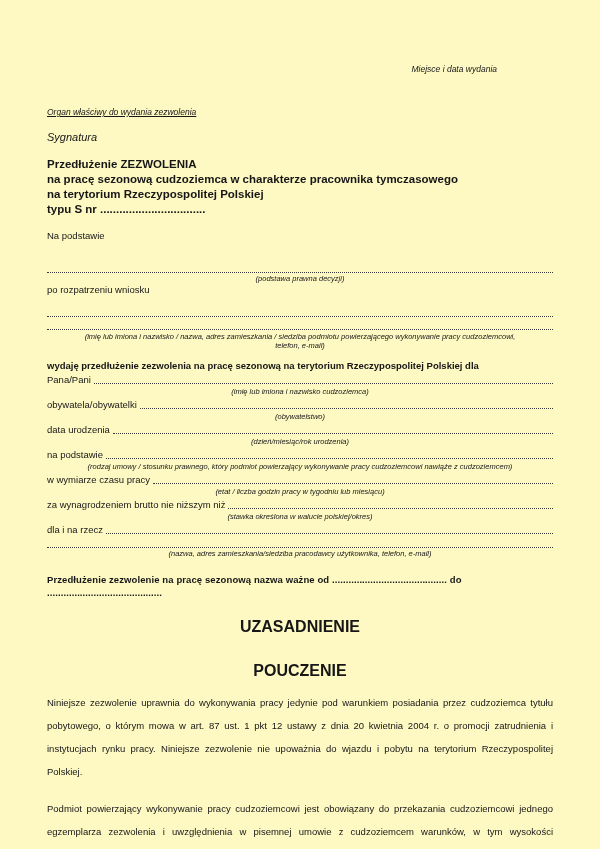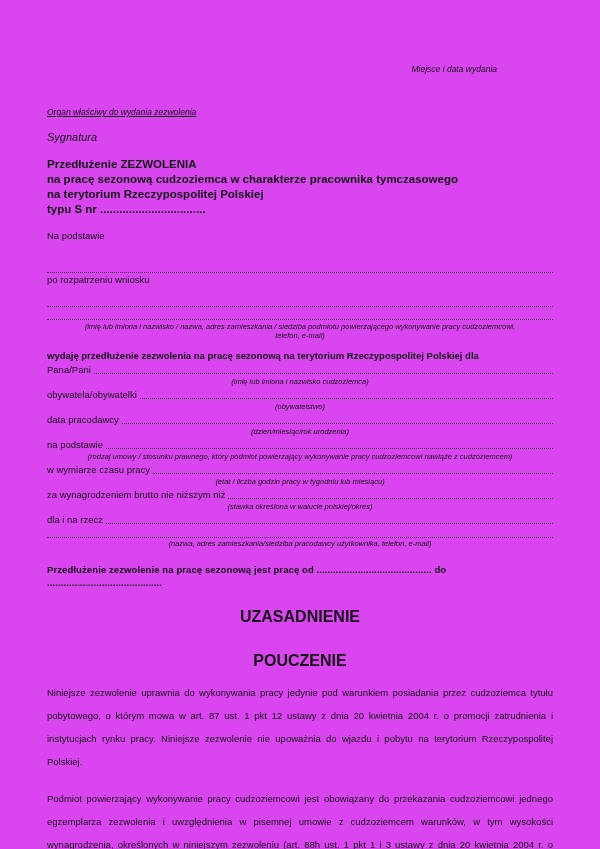--- a/index.html
+++ b/index.html
@@ -1,18 +1,18 @@
 <!DOCTYPE html>
 <html lang="pl"><head>
 <meta charset="utf-8">
 <style>
   html, body { margin: 0; padding: 0; background: #888; }
   .page {
     width: 600px; height: 849px;
-    background: #d946ef;
+    background: #fef9c3;
     color: #161616;
     font-family: "Liberation Sans", sans-serif;
     position: relative;
     overflow: hidden;
     margin: 0 auto;
   }
   .content { padding: 0 47px; }
 
   .place-date {
     margin-top: 64px;
@@ -81,20 +81,21 @@
     <div class="title">
       <div>Przedłużenie ZEZWOLENIA</div>
       <div>na pracę sezonową cudzoziemca w charakterze pracownika tymczasowego</div>
       <div>na terytorium Rzeczypospolitej Polskiej</div>
       <div>typu S nr .................................</div>
     </div>
 
     <div class="body-line mt-napodstawie">Na podstawie</div>
 
     <div class="dotline first"></div>
+    <div class="caption">(podstawa prawna decyzji)</div>
 
     <div class="body-line">po rozpatrzeniu wniosku</div>
 
     <div class="dotline second"></div>
     <div class="dotline third"></div>
     <div class="caption wide">(imię lub imiona i nazwisko / nazwa, adres zamieszkania / siedziba podmiotu powierzającego wykonywanie pracy cudzoziemcowi, telefon, e-mail)</div>
 
     <div class="statement">wydaję przedłużenie zezwolenia na pracę sezonową na terytorium Rzeczypospolitej Polskiej dla</div>
 
     <div class="fields">
@@ -110,21 +111,21 @@
       <div class="field-group">
         <div class="frow">
           <span class="flabel">obywatela/obywatelki</span>
           <span class="dotfill"></span>
         </div>
         <div class="caption">(obywatelstwo)</div>
       </div>
 
       <div class="field-group">
         <div class="frow">
-          <span class="flabel">data pracodawcy</span>
+          <span class="flabel">data urodzenia</span>
           <span class="dotfill"></span>
         </div>
         <div class="caption">(dzień/miesiąc/rok urodzenia)</div>
       </div>
 
       <div class="field-group">
         <div class="frow">
           <span class="flabel">na podstawie</span>
           <span class="dotfill"></span>
         </div>
@@ -152,21 +153,21 @@
           <span class="flabel">dla i na rzecz</span>
           <span class="dotfill"></span>
         </div>
         <div class="extra-dotline"></div>
         <div class="caption">(nazwa, adres zamieszkania/siedziba pracodawcy użytkownika, telefon, e-mail)</div>
       </div>
 
     </div>
 
     <div class="validity">
-      <span>Przedłużenie zezwolenie na pracę sezonową jest pracę od</span>
+      <span>Przedłużenie zezwolenie na pracę sezonową nazwa ważne od</span>
       <span>..........................................</span>
       <span>do</span>
       <span>..........................................</span>
     </div>
 
     <div class="section-heading uzasadnienie">UZASADNIENIE</div>
 
     <div class="section-heading pouczenie">POUCZENIE</div>
 
     <div class="para">Niniejsze zezwolenie uprawnia do wykonywania pracy jedynie pod warunkiem posiadania przez cudzoziemca tytułu pobytowego, o którym mowa w art. 87 ust. 1 pkt 12 ustawy z dnia 20 kwietnia 2004 r. o promocji zatrudnienia i instytucjach rynku pracy. Niniejsze zezwolenie nie upoważnia do wjazdu i pobytu na terytorium Rzeczypospolitej Polskiej.</div>

